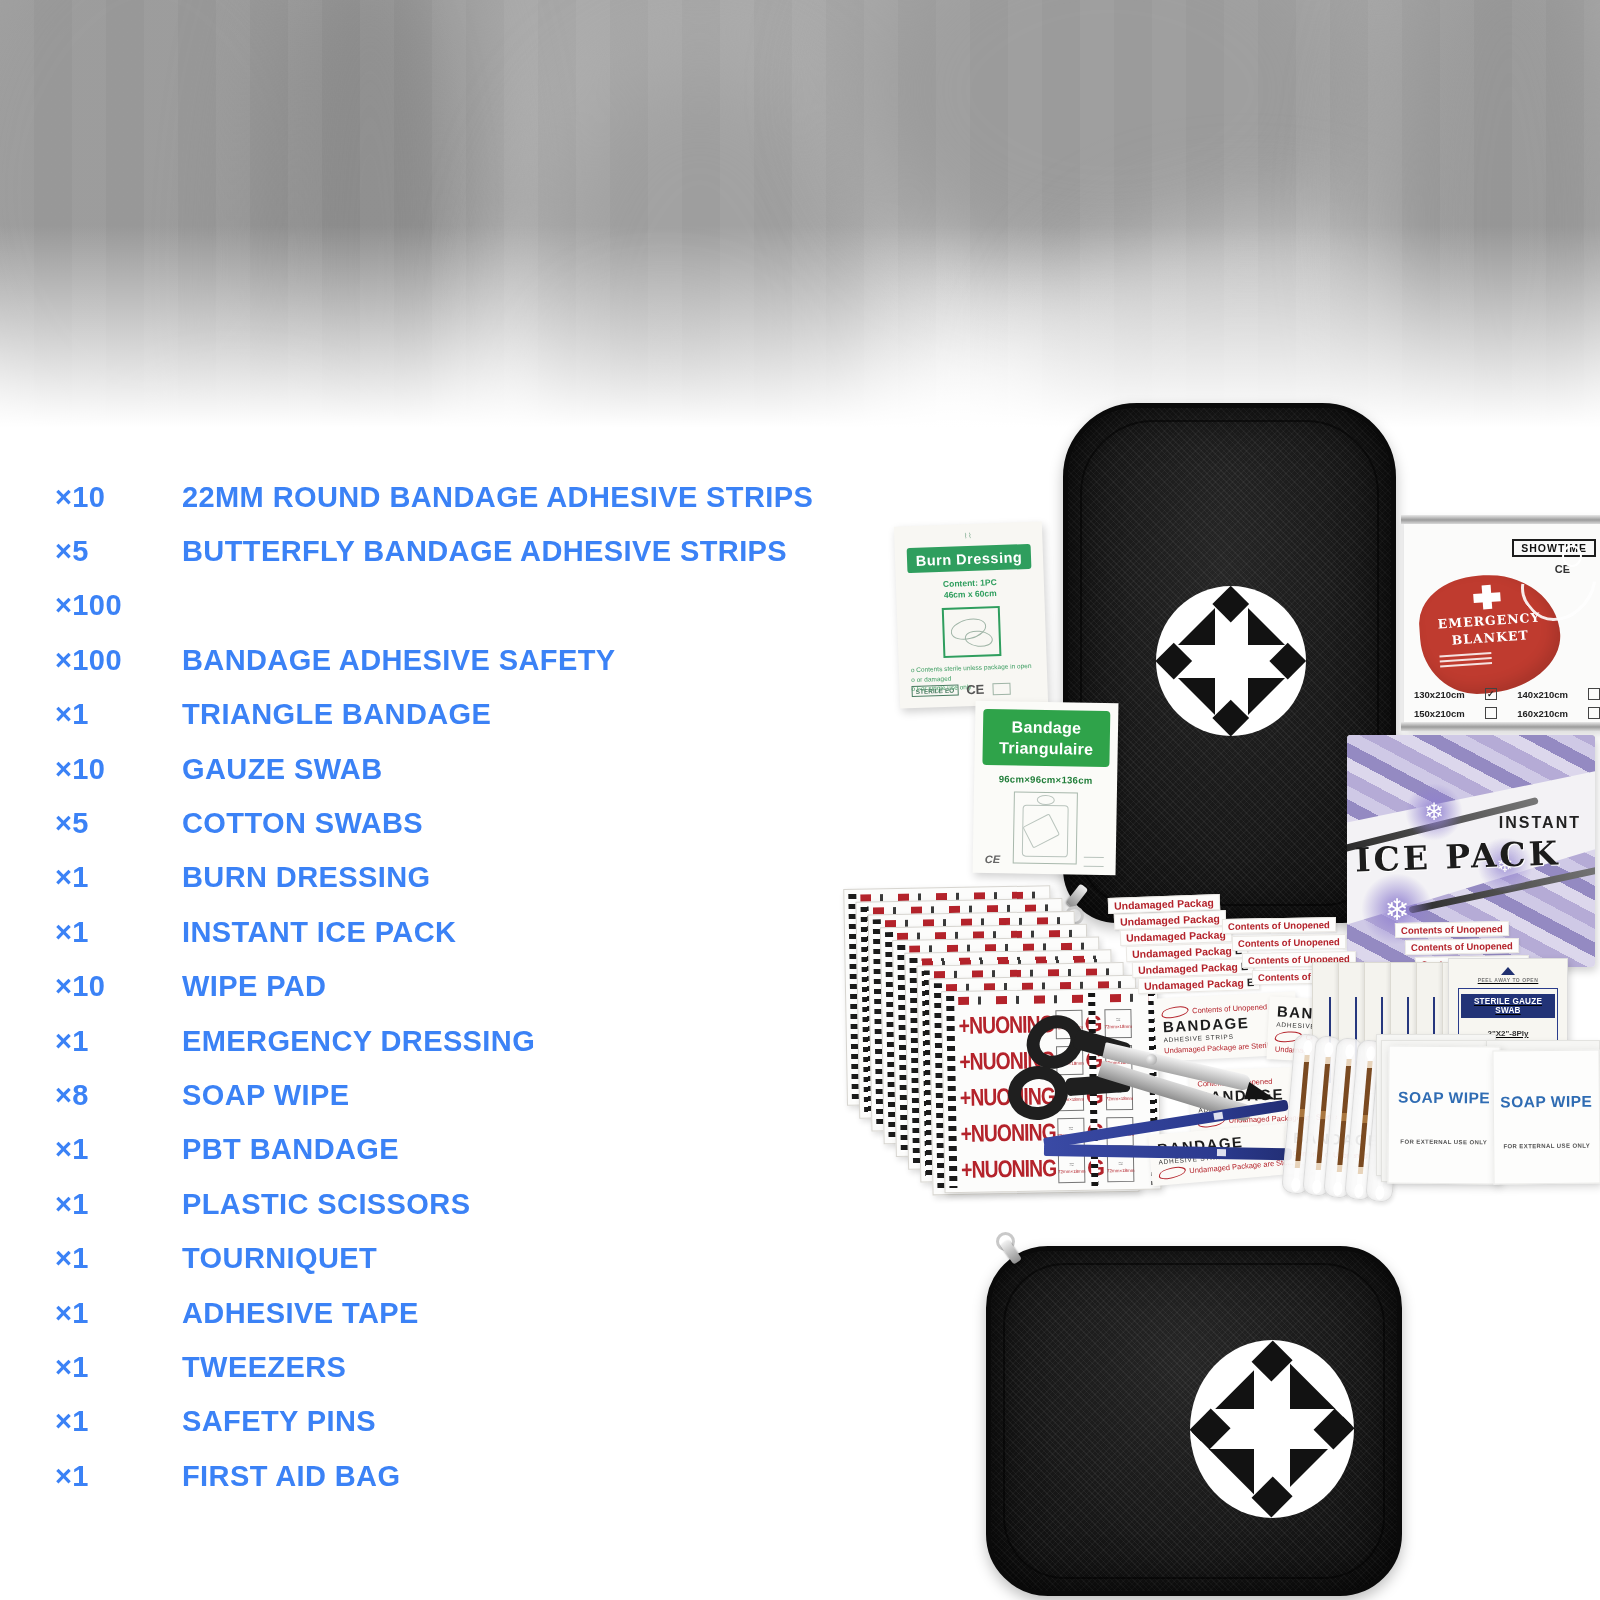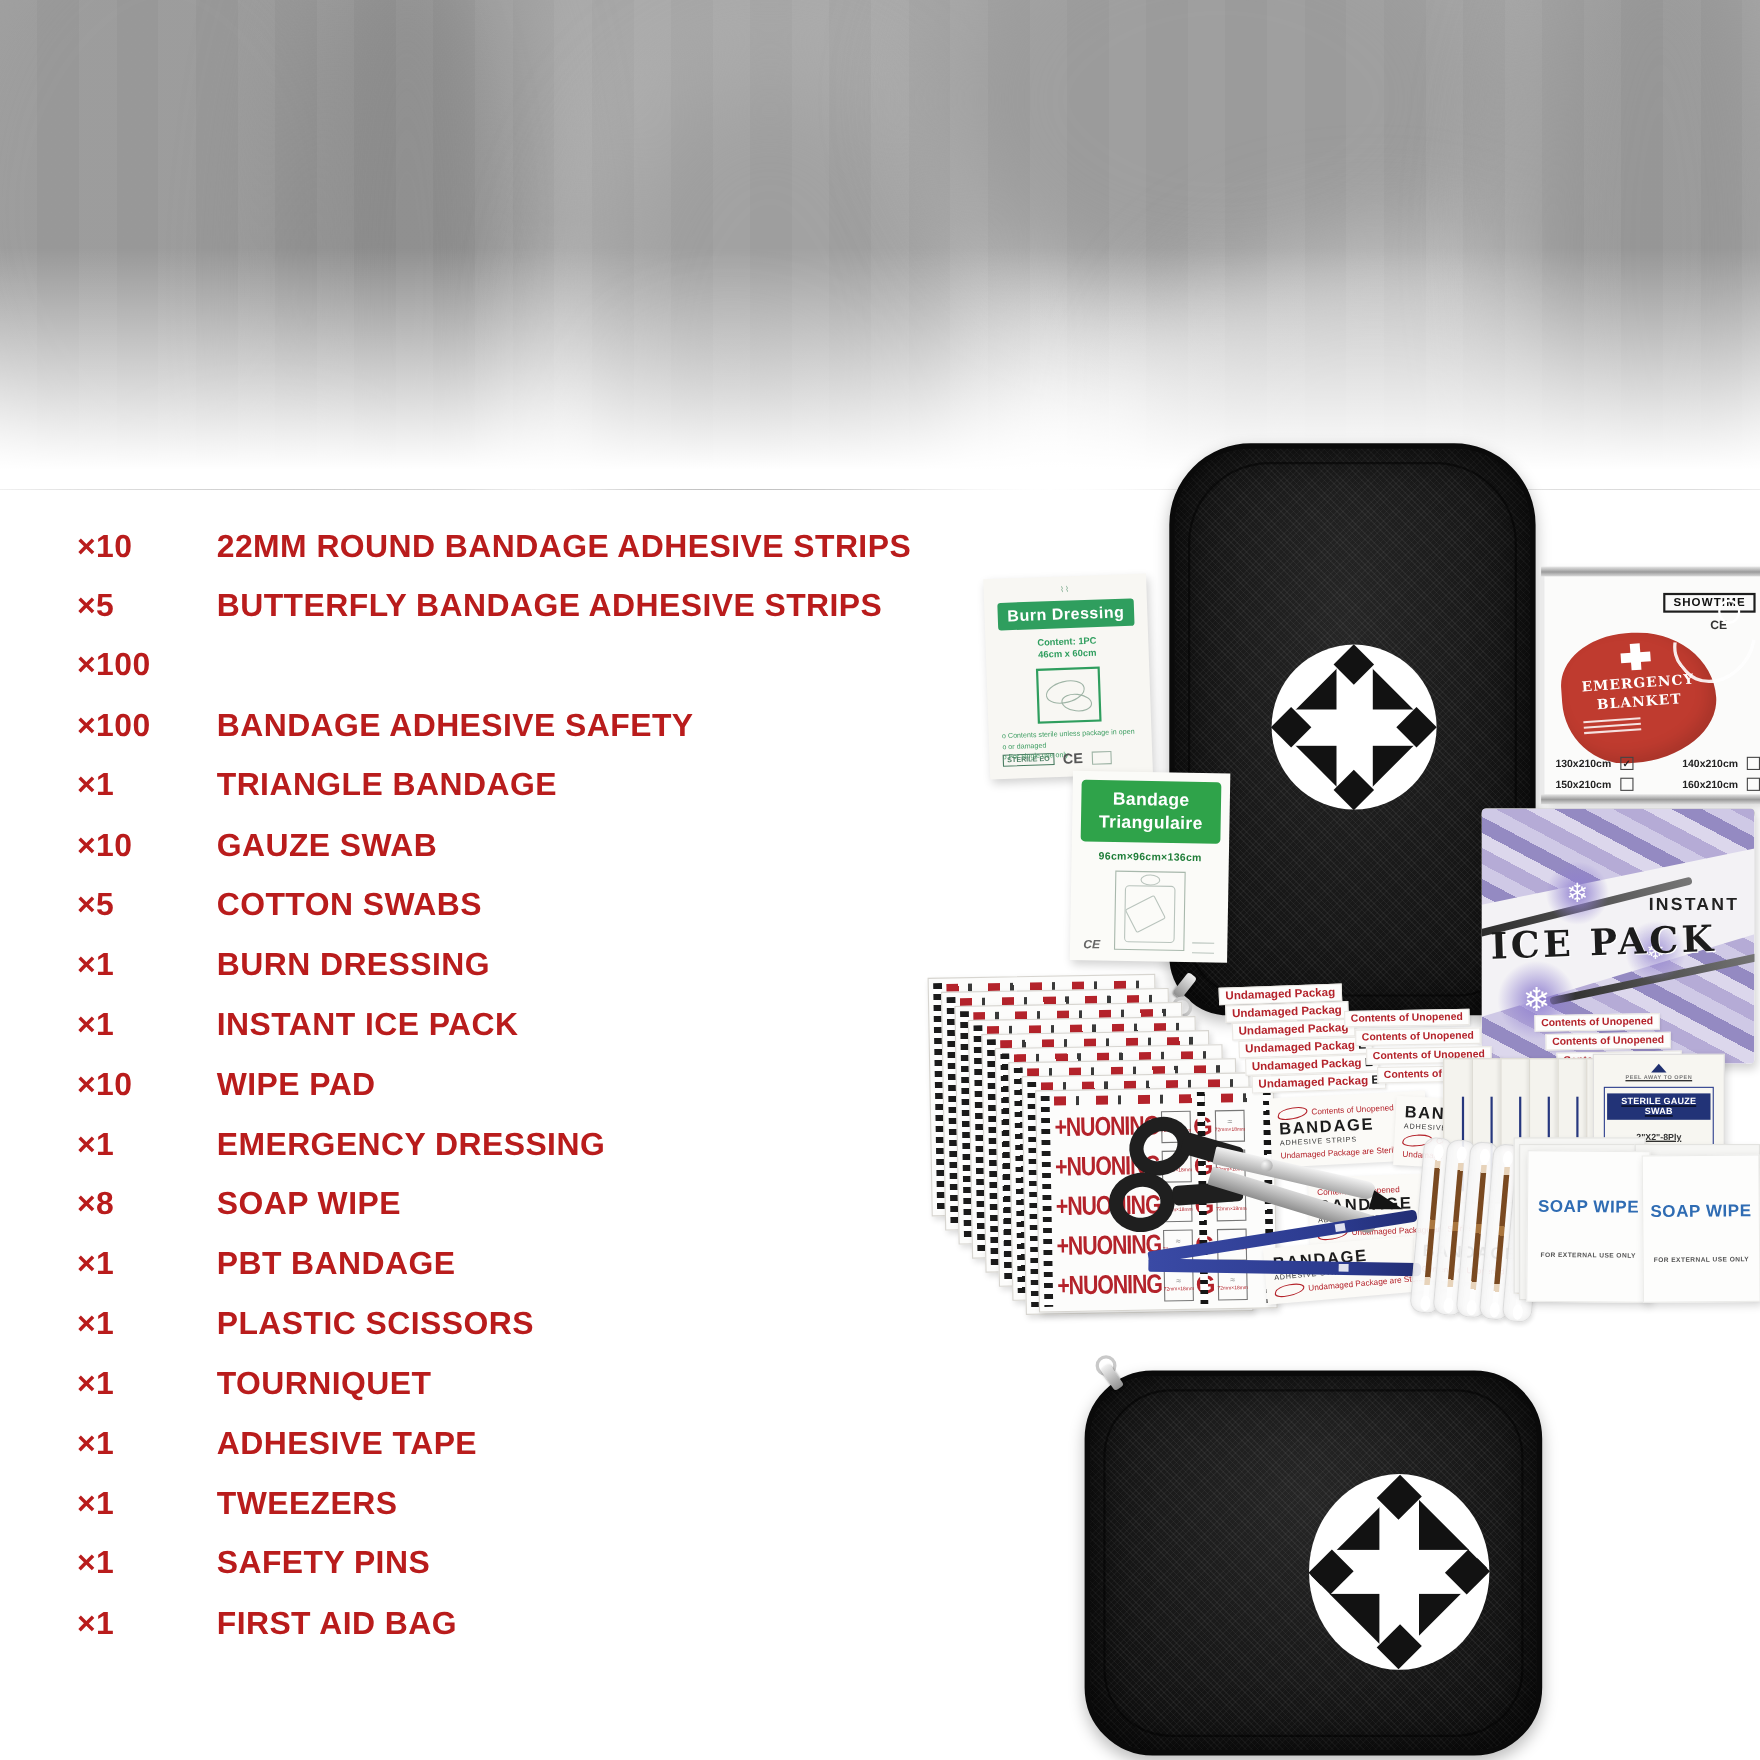--- a/index.html
+++ b/index.html
@@ -10,21 +10,21 @@
   
   .bg-photo{left:0;top:0;width:1600px;height:445px;overflow:hidden;
     background:linear-gradient(180deg,#a9a9a9 0%,#b3b3b3 45%,#d4d4d4 75%,#ffffff 100%);}
   .bg-blob{position:absolute;border-radius:50%;filter:blur(46px);}
   .bg-fade{position:absolute;left:0;right:0;bottom:0;height:220px;
     background:linear-gradient(180deg,rgba(255,255,255,0) 0%,#ffffff 92%);}
   .bg-streaks{position:absolute;inset:0;opacity:.25;
     background:repeating-linear-gradient(90deg,rgba(255,255,255,.10) 0 34px,rgba(0,0,0,.05) 34px 72px);}
 
   
-  .contents-list{left:70px;top:470px;width:840px;color:#b91c1c;}
+  .contents-list{left:55px;top:470px;width:840px;color:#3b82f6;}
   .list-row{display:flex;align-items:center;height:54.4px;font-weight:700;font-size:29px;letter-spacing:.4px;}
   .list-qty{width:127px;flex:0 0 127px;}
   .list-label{white-space:nowrap;}
 
   
   .bag{background-color:#181818;border:5px solid #0a0a0a;box-sizing:border-box;
     background-image:
       repeating-linear-gradient(45deg,rgba(255,255,255,.05) 0 1px,rgba(0,0,0,0) 1px 4px),
       repeating-linear-gradient(-45deg,rgba(255,255,255,.035) 0 1px,rgba(0,0,0,0) 1px 4px),
       radial-gradient(ellipse at 48% 32%,#262626 0%,#161616 62%,#0d0d0d 100%);
@@ -76,21 +76,21 @@
   .eb-cross i{position:absolute;background:#fff;}
   .eb-title{position:absolute;left:0;right:0;top:38px;text-align:center;color:#fff;
     font-family:"DejaVu Serif",serif;font-weight:700;font-size:12.5px;letter-spacing:1px;line-height:1.35;}
   .eb-lines{position:absolute;left:18px;top:74px;}
   .eb-lines i{display:block;width:52px;height:2px;background:rgba(255,255,255,.85);margin:3px 0;}
   .eb-arc{position:absolute;right:14px;top:26px;width:62px;height:74px;border:3px solid #fff;
     border-color:#fff transparent transparent #fff;border-radius:50% 50% 40% 60%;transform:rotate(-130deg);opacity:.9;}
   .eb-head{position:absolute;right:26px;top:28px;width:16px;height:18px;border:2.5px solid #fff;border-radius:50%;}
   .eb-sizes{position:absolute;left:10px;right:8px;bottom:10px;font-size:9.5px;font-weight:700;color:#222;}
   .eb-size-row{display:flex;justify-content:space-between;margin-top:7px;}
-  .eb-size{display:flex;align-items:center;gap:8px;}
+  .eb-size{display:flex;align-items:center;gap:20px;}
   .eb-box{width:10px;height:10px;border:1.5px solid #444;font-size:9px;line-height:10px;text-align:center;color:#222;}
 
   
   .tb-panel{margin:8px;background:#2fa34a;border-radius:4px;padding:8px 0 6px 0;text-align:center;color:#fff;
     font-weight:800;font-size:16px;line-height:1.3;letter-spacing:.3px;}
   .tb-size{text-align:center;color:#1f7d38;font-weight:700;font-size:9.5px;margin-top:4px;letter-spacing:.3px;}
   .tb-illus{margin:7px auto 0 auto;width:62px;height:70px;border:1.5px solid #a8b8ac;position:relative;}
   .tb-illus i{position:absolute;border:1.5px solid #b9c4bd;}
   .tb-ce{position:absolute;left:12px;bottom:8px;font-size:11px;font-weight:700;color:#666;font-style:italic;}
   .tb-mark{position:absolute;right:12px;bottom:8px;width:20px;height:8px;border-top:1px solid #b9c4bd;border-bottom:1px solid #b9c4bd;}

